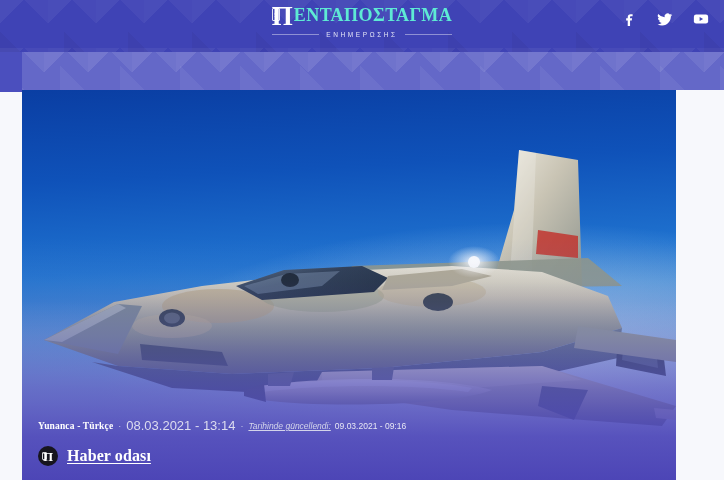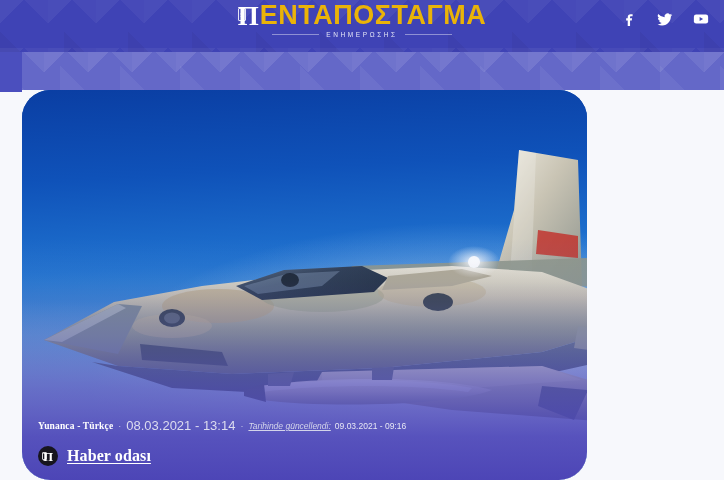--- a/index.html
+++ b/index.html
@@ -44,23 +44,23 @@
   }
   .logo-mark .monogram {
     position:absolute; left:0px; top:5px;
     width:8px; height:13px;
     border:1px solid rgba(255,255,255,.85);
     border-radius:1px;
     font-size:6px; line-height:12px; color:#fff; text-align:center;
     font-family:"Liberation Serif", serif;
   }
   .logo-word {
-    color:#eab308;
-    font-family:Liberation Sans, sans-serif;
-    font-size:27px; font-weight:700; letter-spacing:.5px;
+    color:#5eead4;
+    font-family:Liberation Serif, serif;
+    font-size:18px; font-weight:700; letter-spacing:.5px;
     line-height:27px;
   }
   .logo-sub-row {
     display:flex; align-items:center; justify-content:center;
     margin-top:2px; width:180px;
   }
   .logo-sub-row .rule { flex:1; height:1px; background:rgba(255,255,255,.42); }
   .logo-sub {
     color:#e3e4f7; font-size:6.5px; letter-spacing:2.6px;
     padding:0 7px; font-family:"Liberation Sans", sans-serif;
@@ -87,24 +87,23 @@
       linear-gradient(45deg,  rgba(255,255,255,.05) 25%, transparent 25%);
     background-size:44px 38px, 44px 38px, 60px 38px;
   }
   .subnav-left-notch {
     position:absolute; left:0; top:52px; width:22px; height:40px;
     background:#4b4fbe;
   }
 
   
   .hero {
-    position:absolute; left:22px; top:90px; width:565px; height:390px;
+    position:absolute; left:22px; top:90px; width:654px; height:390px;
     overflow:hidden;
     background:#0c47a8;
-    border-radius:28px;
   }
   .sky {
     position:absolute; inset:0;
     background:
       radial-gradient(ellipse 120% 80% at 78% 78%, #cfe4f6 0%, rgba(207,228,246,0) 55%),
       linear-gradient(177deg, #0a3ea3 0%, #0f52b9 22%, #1f72cf 44%, #4c9ad9 64%, #8cc0e8 82%, #bcd9ee 100%);
   }
   .sky-haze {
     position:absolute; left:0; right:0; bottom:0; height:46%;
     background:linear-gradient(to top, rgba(226,238,248,.75), rgba(226,238,248,0));

